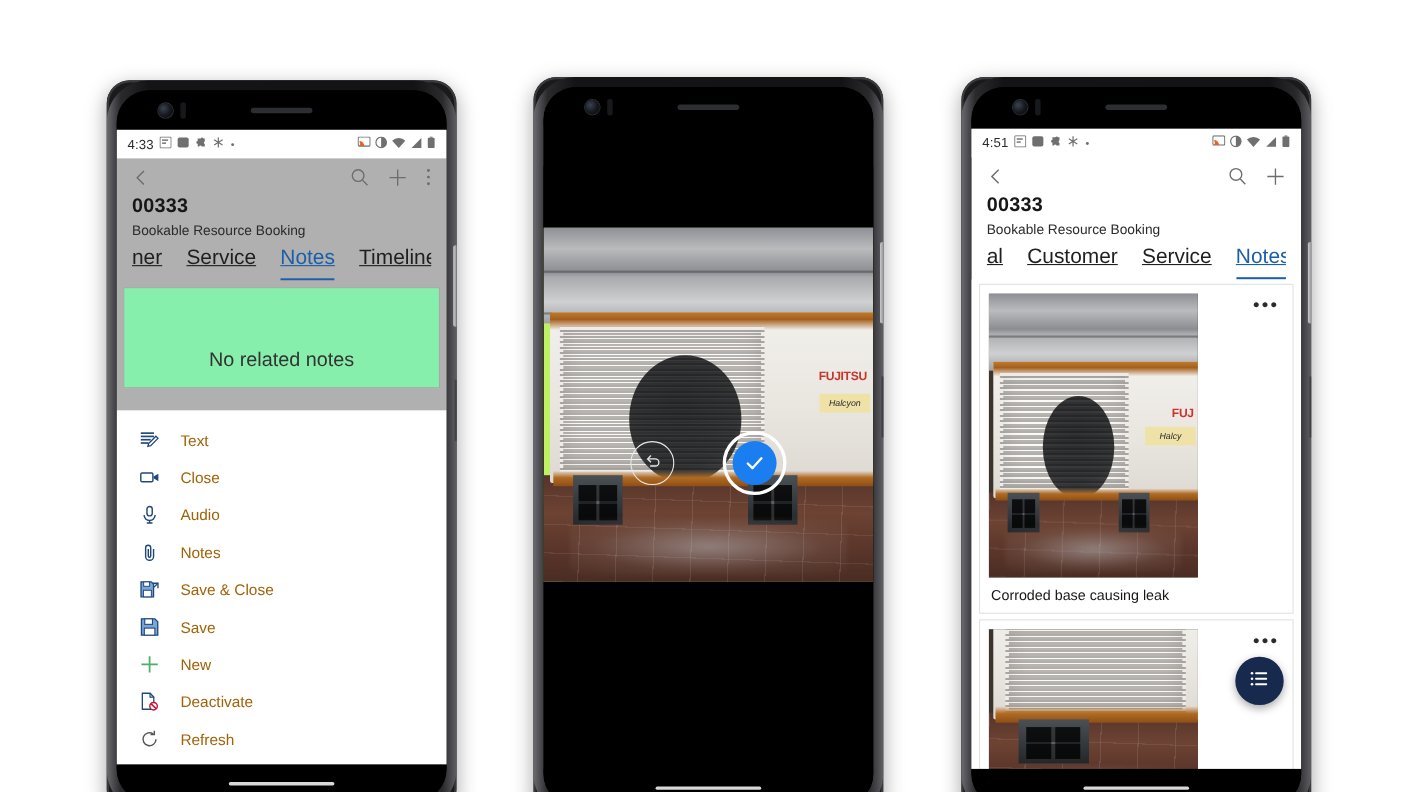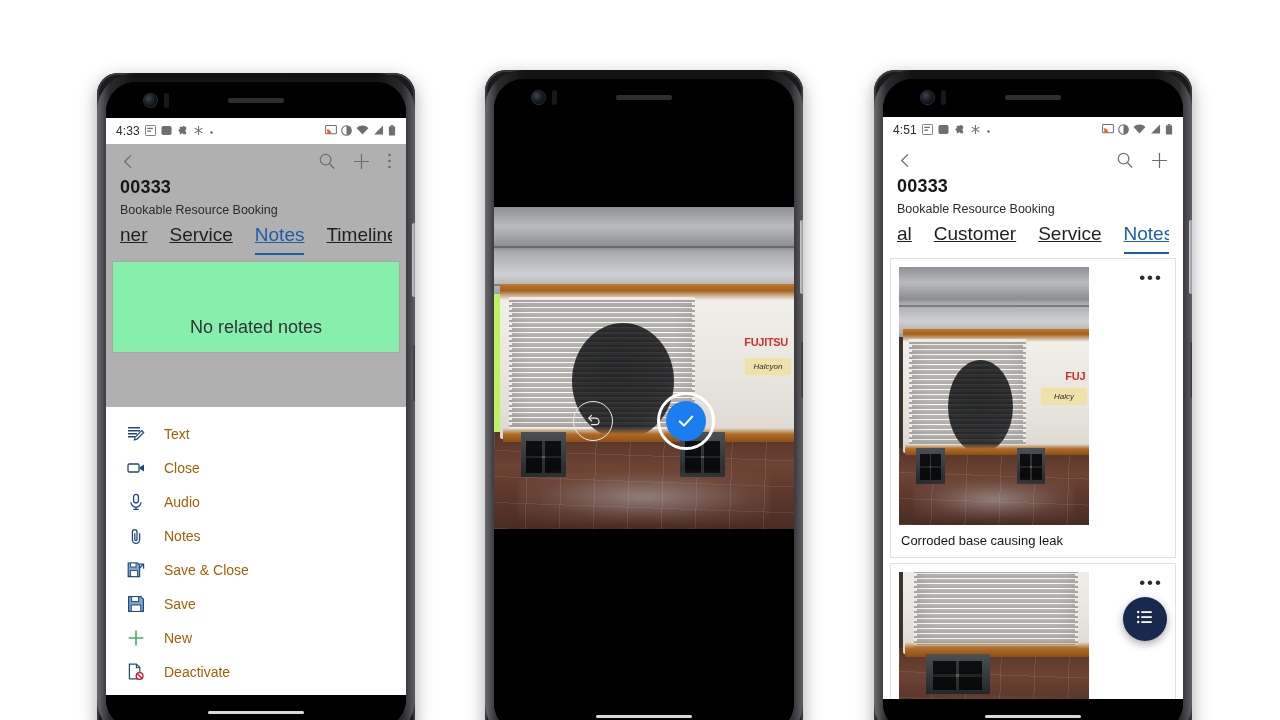--- a/index.html
+++ b/index.html
@@ -474,20 +474,29 @@
             <span class="mi">
               <svg width="18" height="18" viewBox="0 0 18 18">
                   <path d="M2.4 1.2h7l3.4 3.4v11.2H2.4z" fill="#fff" stroke="#20487c" stroke-width="1.2"></path>
                   <path d="M9.4 1.2v3.6h3.4" fill="none" stroke="#20487c" stroke-width="1.1"></path>
                   <circle cx="12.6" cy="13" r="3.4" fill="#fff" stroke="#c8102e" stroke-width="1.3"></circle>
                   <path d="M10.4 10.9 14.9 15.2" stroke="#c8102e" stroke-width="1.3"></path>
                 </svg>
             </span>
             <span class="sheet-label">Deactivate</span>
           </div>
+          <div class="sheet-item">
+            <span class="mi">
+              <svg width="18" height="18" viewBox="0 0 18 18">
+                  <path d="M14.8 9a5.9 5.9 0 1 1-2.4-4.75" fill="none" stroke="#555" stroke-width="1.3"></path>
+                  <path d="M13.3 1.4v3.4h-3.4" fill="none" stroke="#555" stroke-width="1.3"></path>
+                </svg>
+            </span>
+            <span class="sheet-label">Refresh</span>
+          </div>
         </div>
       </div>
 
       <div class="bezel-bottom">
         <span class="home-indicator"></span>
       </div>
     </div>
     <span class="side-btn vol"></span>
     <span class="side-btn pwr"></span>
   </div>

